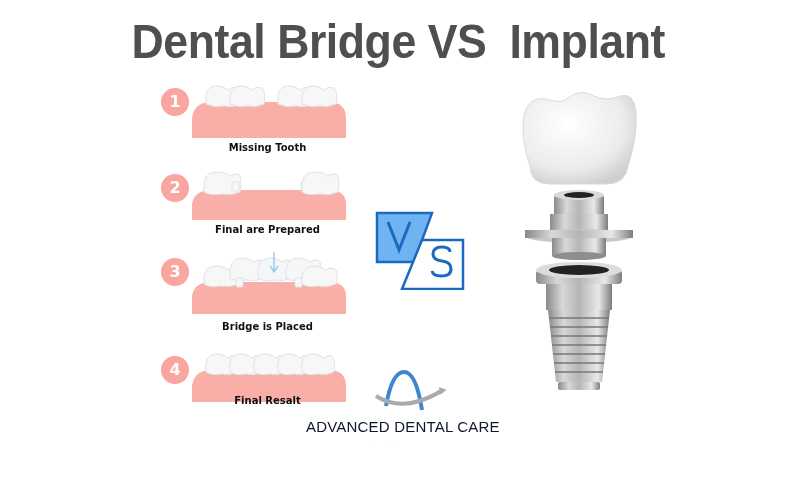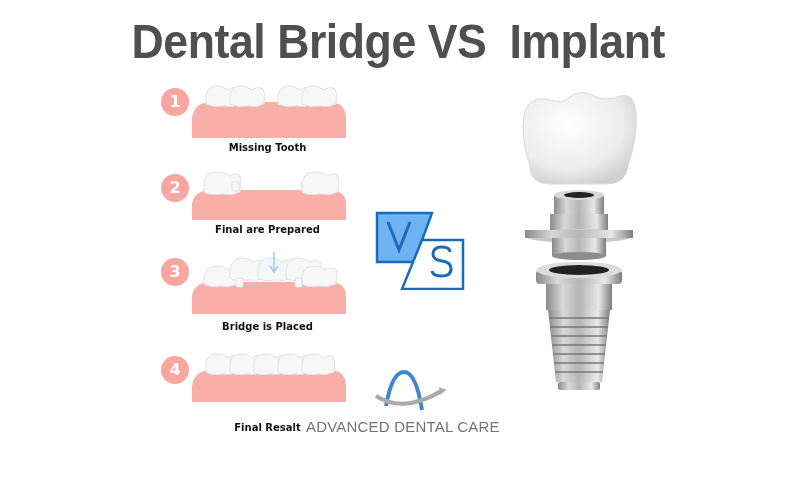--- a/index.html
+++ b/index.html
@@ -5,21 +5,21 @@
   html, body { margin:0; padding:0; background:#ffffff; }
   body { width:800px; height:486px; position:relative; overflow:hidden; font-family:"Liberation Sans", sans-serif; }
   .title { position:absolute; left:0; top:14px; width:800px; text-align:center; font-family:"Liberation Sans", sans-serif; font-weight:bold; font-size:48px; color:#4f4f4f; letter-spacing:-0.5px; transform:scaleX(0.93); transform-origin:375px 0; }
   .title span.gap { display:inline-block; width:12px; }
   .step { position:absolute; left:158px; width:190px; }
   .step .num { position:absolute; left:3px; top:6px; width:28px; height:28px; border-radius:50%; background:#f9a5a0; color:#fff; font-weight:bold; font-size:16px; text-align:center; line-height:28px; font-family:"DejaVu Sans", sans-serif; }
   .step svg.jaw { position:absolute; left:32px; top:0; }
   .step .cap { position:absolute; left:32px; width:155px; text-align:center; font-weight:bold; font-size:10px; color:#111; font-family:"DejaVu Sans", sans-serif; }
   .vs { position:absolute; left:374px; top:210px; }
   .logo { position:absolute; left:300px; top:366px; width:200px; }
-  .logo .brand { position:absolute; left:6px; top:52px; width:200px; font-size:15px; letter-spacing:0.2px; color:#737373; font-family:"Liberation Sans", sans-serif; white-space:nowrap; }
+  .logo .brand { position:absolute; left:6px; top:52px; width:200px; font-size:15px; letter-spacing:0.2px; color:#0f172a; font-family:"Liberation Sans", sans-serif; white-space:nowrap; }
   .logo .sub { position:absolute; left:70px; top:74px; font-size:4px; color:#bbb; letter-spacing:6px; }
   .implant { position:absolute; left:510px; top:86px; }
 </style>
 </head>
 <body>
 
 <div class="title">
   <span>Dental Bridge VS</span><span class="gap"></span>
   <span>Implant</span>
 </div>
@@ -75,21 +75,21 @@
   <svg class="jaw" width="160" height="56" viewBox="0 0 160 56">
     <path d="M2 52 L2 36 Q4 20 22 20 L138 20 Q156 20 156 36 L156 52 Z" fill="#f9aea8"></path>
     <g fill="#f7f7f7" stroke="#e2e2e2" stroke-width="1">
       <path d="M16 22 Q14 4 26 4 Q34 4 38 8 Q42 4 46 6 Q50 10 48 22 Q40 26 32 24 Q22 26 16 22Z"></path>
       <path d="M40 22 Q38 4 50 4 Q58 4 62 8 Q66 4 70 6 Q74 10 72 22 Q64 26 56 24 Q46 26 40 22Z"></path>
       <path d="M64 22 Q62 4 74 4 Q82 4 86 8 Q90 4 94 6 Q98 10 96 22 Q88 26 80 24 Q70 26 64 22Z"></path>
       <path d="M88 22 Q86 4 98 4 Q106 4 110 8 Q114 4 118 6 Q122 10 120 22 Q112 26 104 24 Q94 26 88 22Z"></path>
       <path d="M112 22 Q110 4 122 4 Q130 4 134 8 Q138 4 142 6 Q146 10 144 22 Q136 26 128 24 Q118 26 112 22Z"></path>
     </g>
   </svg>
-  <div class="cap" style="top:72px;">Final Resalt</div>
+  <div class="cap" style="top:45px;">Final Resalt</div>
 </div>
 
 <svg class="vs" width="92" height="80" viewBox="0 0 92 80">
   <polygon points="3,3 58,3 40,52 3,52" fill="#6fb3f2" stroke="#1a6bbf" stroke-width="2.5"></polygon>
   <polyline points="14,12 25,40 36,12" fill="none" stroke="#1a6bbf" stroke-width="3"></polyline>
   <polygon points="48,30 89,30 89,79 28,79" fill="#ffffff" stroke="#1a6bbf" stroke-width="2.5"></polygon>
   <path d="M76 42 Q76 37 68 37 Q59 37 59 44 Q59 50 68 51 Q77 52 77 59 Q77 66 67 66 Q59 66 58 61" fill="none" stroke="#1a6bbf" stroke-width="3"></path>
 </svg>
 
 <div class="logo">

